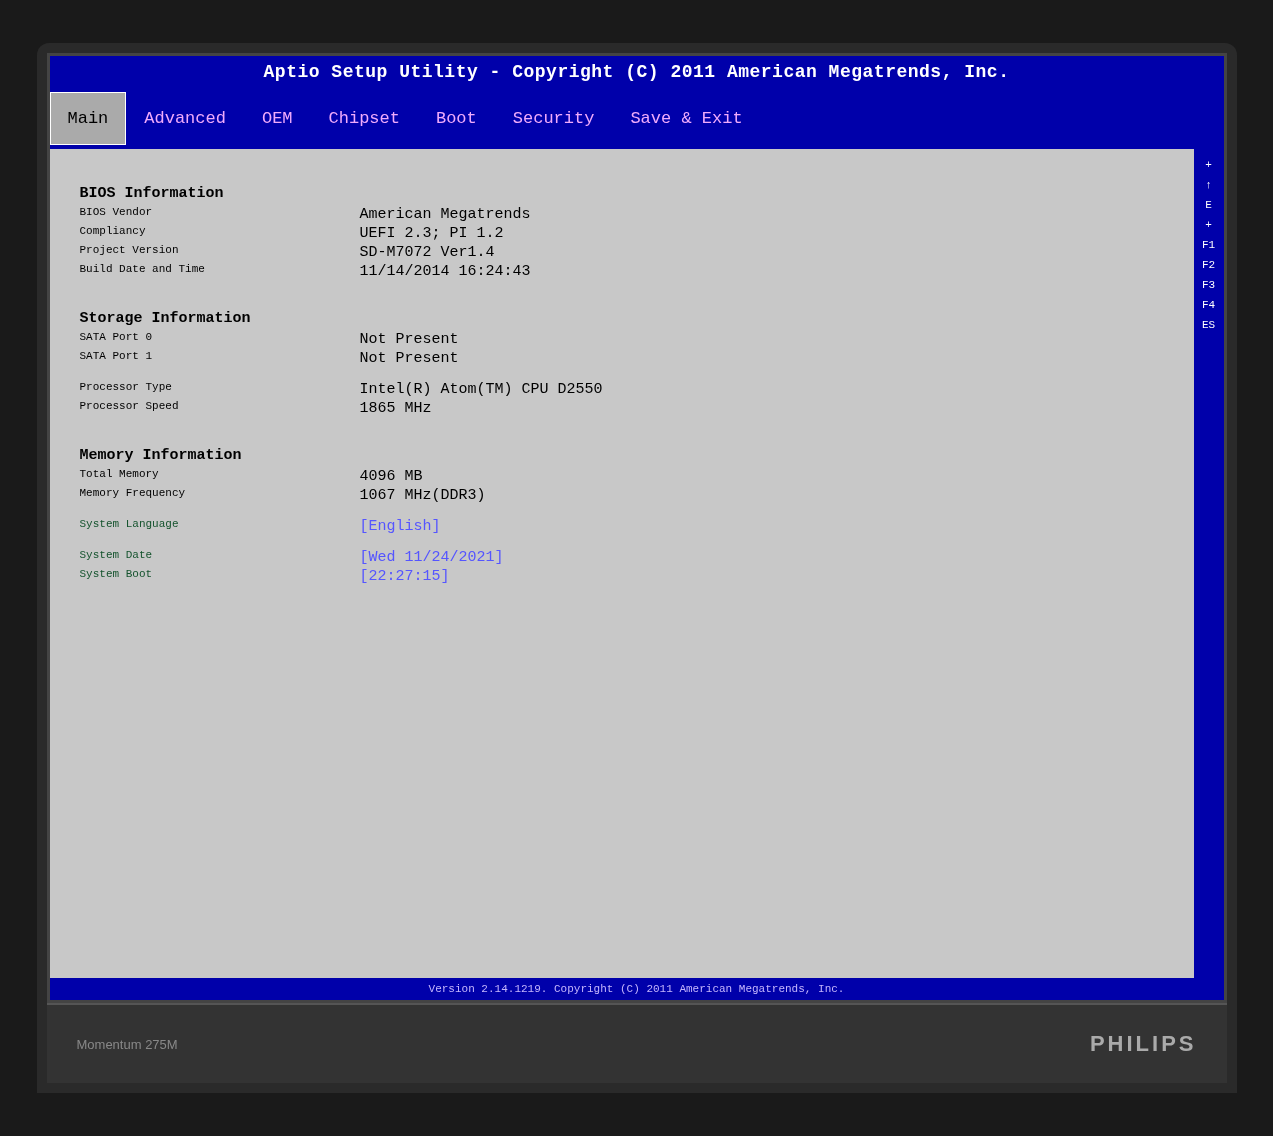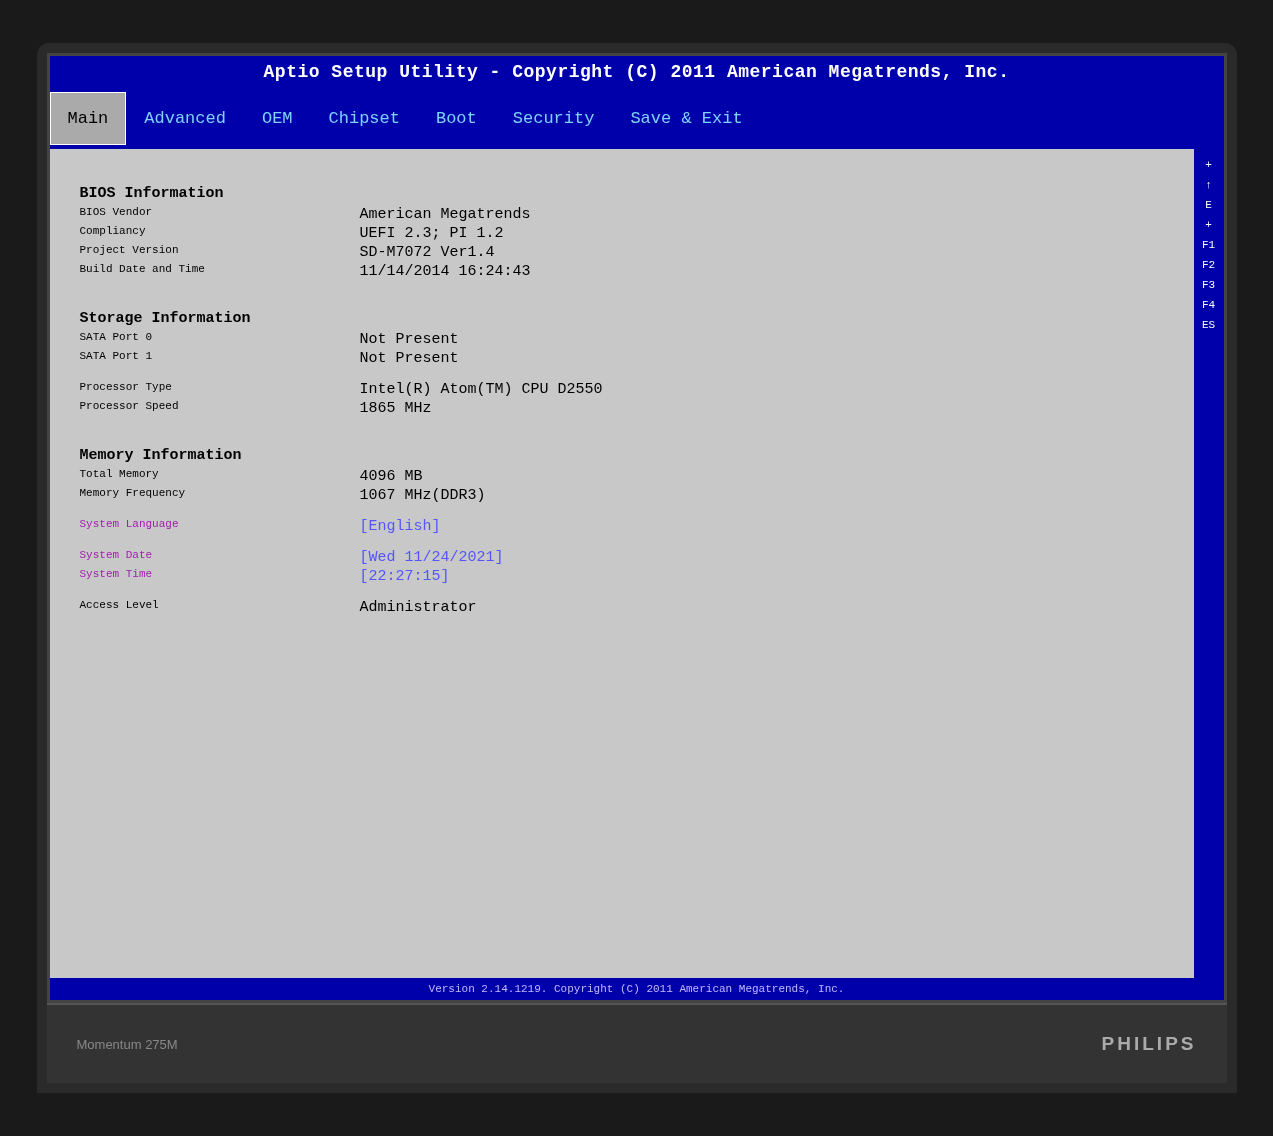--- a/index.html
+++ b/index.html
@@ -65,21 +65,21 @@
       display: flex;
       align-items: center;
       padding: 4px 0;
       font-family: 'Courier New', monospace;
       font-size: 17px;
     }
 
     .menu-item {
       padding: 3px 18px;
       cursor: pointer;
-      color: #7dd3fc;
+      color: #f0abfc;
       white-space: nowrap;
     }
 
     .menu-item.active {
       background: #aaaaaa;
       color: #000000;
       border: 1px solid #ffffff;
       padding: 16px 17px;
     }
 
@@ -120,21 +120,21 @@
       font-size: 11px;
       flex-shrink: 0;
     }
 
     .info-value {
       color: #000000;
       font-size: 15px;
     }
 
     .info-label.interactive {
-      color: #a21caf;
+      color: #14532d;
     }
 
     .info-value.interactive {
       color: #5555ff;
     }
 
     .spacer {
       height: 12px;
     }
 
@@ -183,21 +183,21 @@
     }
 
     .monitor-brand-left {
       color: #888;
       font-size: 13px;
       font-family: Arial, sans-serif;
     }
 
     .monitor-brand-right {
       color: #aaa;
-      font-size: 19px;
+      font-size: 22px;
       font-family: Arial, sans-serif;
       font-weight: bold;
       letter-spacing: 3px;
     }
   </style>
 </head>
 <body>
 
 <div class="monitor-outer">
   <div class="screen">
@@ -280,30 +280,26 @@
             <div class="info-value interactive">[English]</div>
           </div>
 
           <div class="spacer"></div>
 
           <div class="info-row">
             <div class="info-label interactive">System Date</div>
             <div class="info-value interactive">[Wed 11/24/2021]</div>
           </div>
           <div class="info-row">
-            <div class="info-label interactive">System Time</div>
+            <div class="info-label interactive">System Boot</div>
             <div class="info-value interactive">[22:27:15]</div>
           </div>
 
           <div class="spacer"></div>
 
-          <div class="info-row">
-            <div class="info-label">Access Level</div>
-            <div class="info-value">Administrator</div>
-          </div>
 
         </div>
 
         <div class="right-sidebar">
           <div class="sidebar-key">+</div>
           <div class="sidebar-key">↑</div>
           <div class="sidebar-key">E</div>
           <div class="sidebar-key">+</div>
           <div class="sidebar-key">F1</div>
           <div class="sidebar-key">F2</div>

